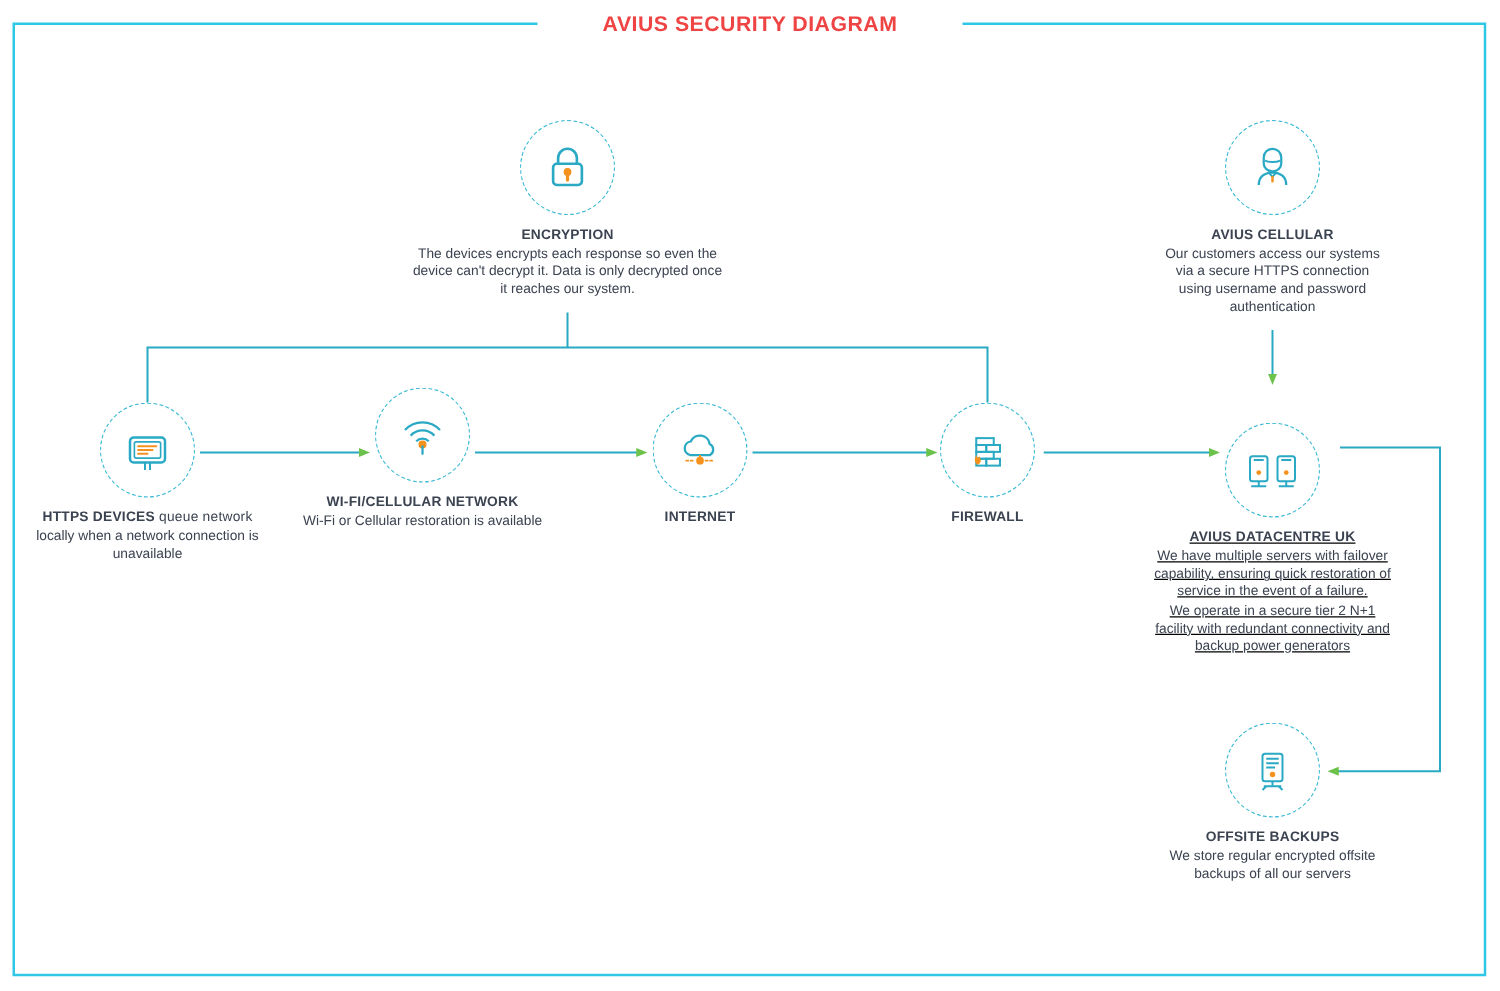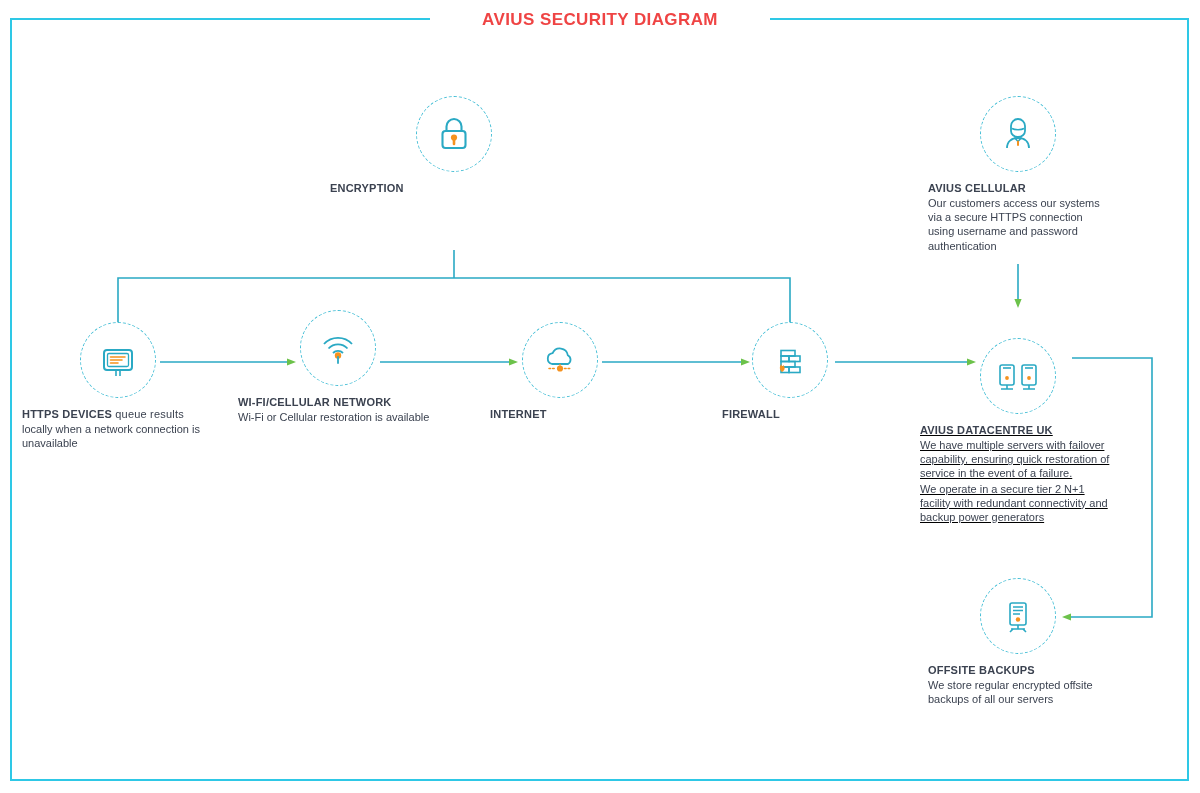--- a/index.html
+++ b/index.html
@@ -43,20 +43,21 @@
     font-size: 17px;
     font-weight: bold;
     letter-spacing: 0.4px;
     color: #ef4444;
     white-space: nowrap;
   }
 
   
   .node {
     position: absolute;
+    text-align: center;
   }
   .circle {
     width: 76px;
     height: 76px;
     margin: 0 auto;
     border: 1.6px dashed #3fbcd4;
     border-radius: 50%;
     box-sizing: border-box;
     display: flex;
     align-items: center;
@@ -123,20 +124,21 @@
   <div class="node" style="left:330px; top:96px; width:248px;">
     <div class="circle">
       <svg width="44" height="44" viewBox="0 0 44 44">
         <path d="M14.5,19 L14.5,14.5 A7.5,7.5 0 0,1 29.5,14.5 L29.5,19" fill="none" stroke="#2aa9c4" stroke-width="2.1"></path>
         <rect x="10.5" y="19" width="23" height="17" rx="3" fill="none" stroke="#2aa9c4" stroke-width="2.1"></rect>
         <circle cx="22" cy="25.5" r="3.1" fill="#f5921e"></circle>
         <path d="M22,27 L22,32" stroke="#f5921e" stroke-width="2.6" stroke-linecap="round"></path>
       </svg>
     </div>
     <div class="node-title">ENCRYPTION</div>
+    <div class="node-desc">The devices encrypts each response so even the device can't decrypt it. Data is only decrypted once it reaches our system.</div>
   </div>
 
   <div class="node" style="left:928px; top:96px; width:180px;">
     <div class="circle">
       <svg width="44" height="44" viewBox="0 0 44 44">
         <path d="M15,19 L15,14 A7,7 0 0,1 29,14 L29,19 A7,6 0 0,1 15,19 Z" fill="none" stroke="#2aa9c4" stroke-width="1.8"></path>
         <path d="M16,16.5 C18.5,18 25.5,18 28,16.5" fill="none" stroke="#2aa9c4" stroke-width="1.5"></path>
         <path d="M11,36 C11,29.5 15.5,26 22,26 C28.5,26 33,29.5 33,36" fill="none" stroke="#2aa9c4" stroke-width="1.8"></path>
         <path d="M18.5,25.5 L22,29.5 L25.5,25.5" fill="none" stroke="#2aa9c4" stroke-width="1.5"></path>
         <path d="M22,29.5 L22,33" stroke="#f5921e" stroke-width="2" stroke-linecap="round"></path>
@@ -149,21 +151,21 @@
   <div class="node" style="left:22px; top:322px; width:192px;">
     <div class="circle">
       <svg width="44" height="44" viewBox="0 0 44 44">
         <rect x="8" y="12" width="28" height="20" rx="3" fill="none" stroke="#2aa9c4" stroke-width="2"></rect>
         <rect x="11.5" y="15.5" width="21" height="13" rx="1.5" fill="none" stroke="#2aa9c4" stroke-width="1.3"></rect>
         <path d="M14.5,19 L29,19 M14.5,22 L26,22 M14.5,25 L22,25" stroke="#f5921e" stroke-width="1.6" stroke-linecap="round"></path>
         <path d="M20,32 L20,38 M24,32 L24,38" stroke="#2aa9c4" stroke-width="1.6"></path>
       </svg>
     </div>
     <div class="node-title">
-      <span>HTTPS DEVICES</span><span class="normal"> queue results</span>
+      <span>HTTPS DEVICES</span><span class="normal"> queue network</span>
     </div>
     <div class="node-desc">locally when a network connection is unavailable</div>
   </div>
 
   <div class="node" style="left:238px; top:310px; width:200px;">
     <div class="circle">
       <svg width="44" height="44" viewBox="0 0 44 44">
         <path d="M8,18 A19,19 0 0,1 36,18" fill="none" stroke="#2aa9c4" stroke-width="1.8"></path>
         <path d="M12.5,22.5 A13,13 0 0,1 31.5,22.5" fill="none" stroke="#2aa9c4" stroke-width="1.8"></path>
         <path d="M17,27 A7,7 0 0,1 27,27" fill="none" stroke="#2aa9c4" stroke-width="1.8"></path>

